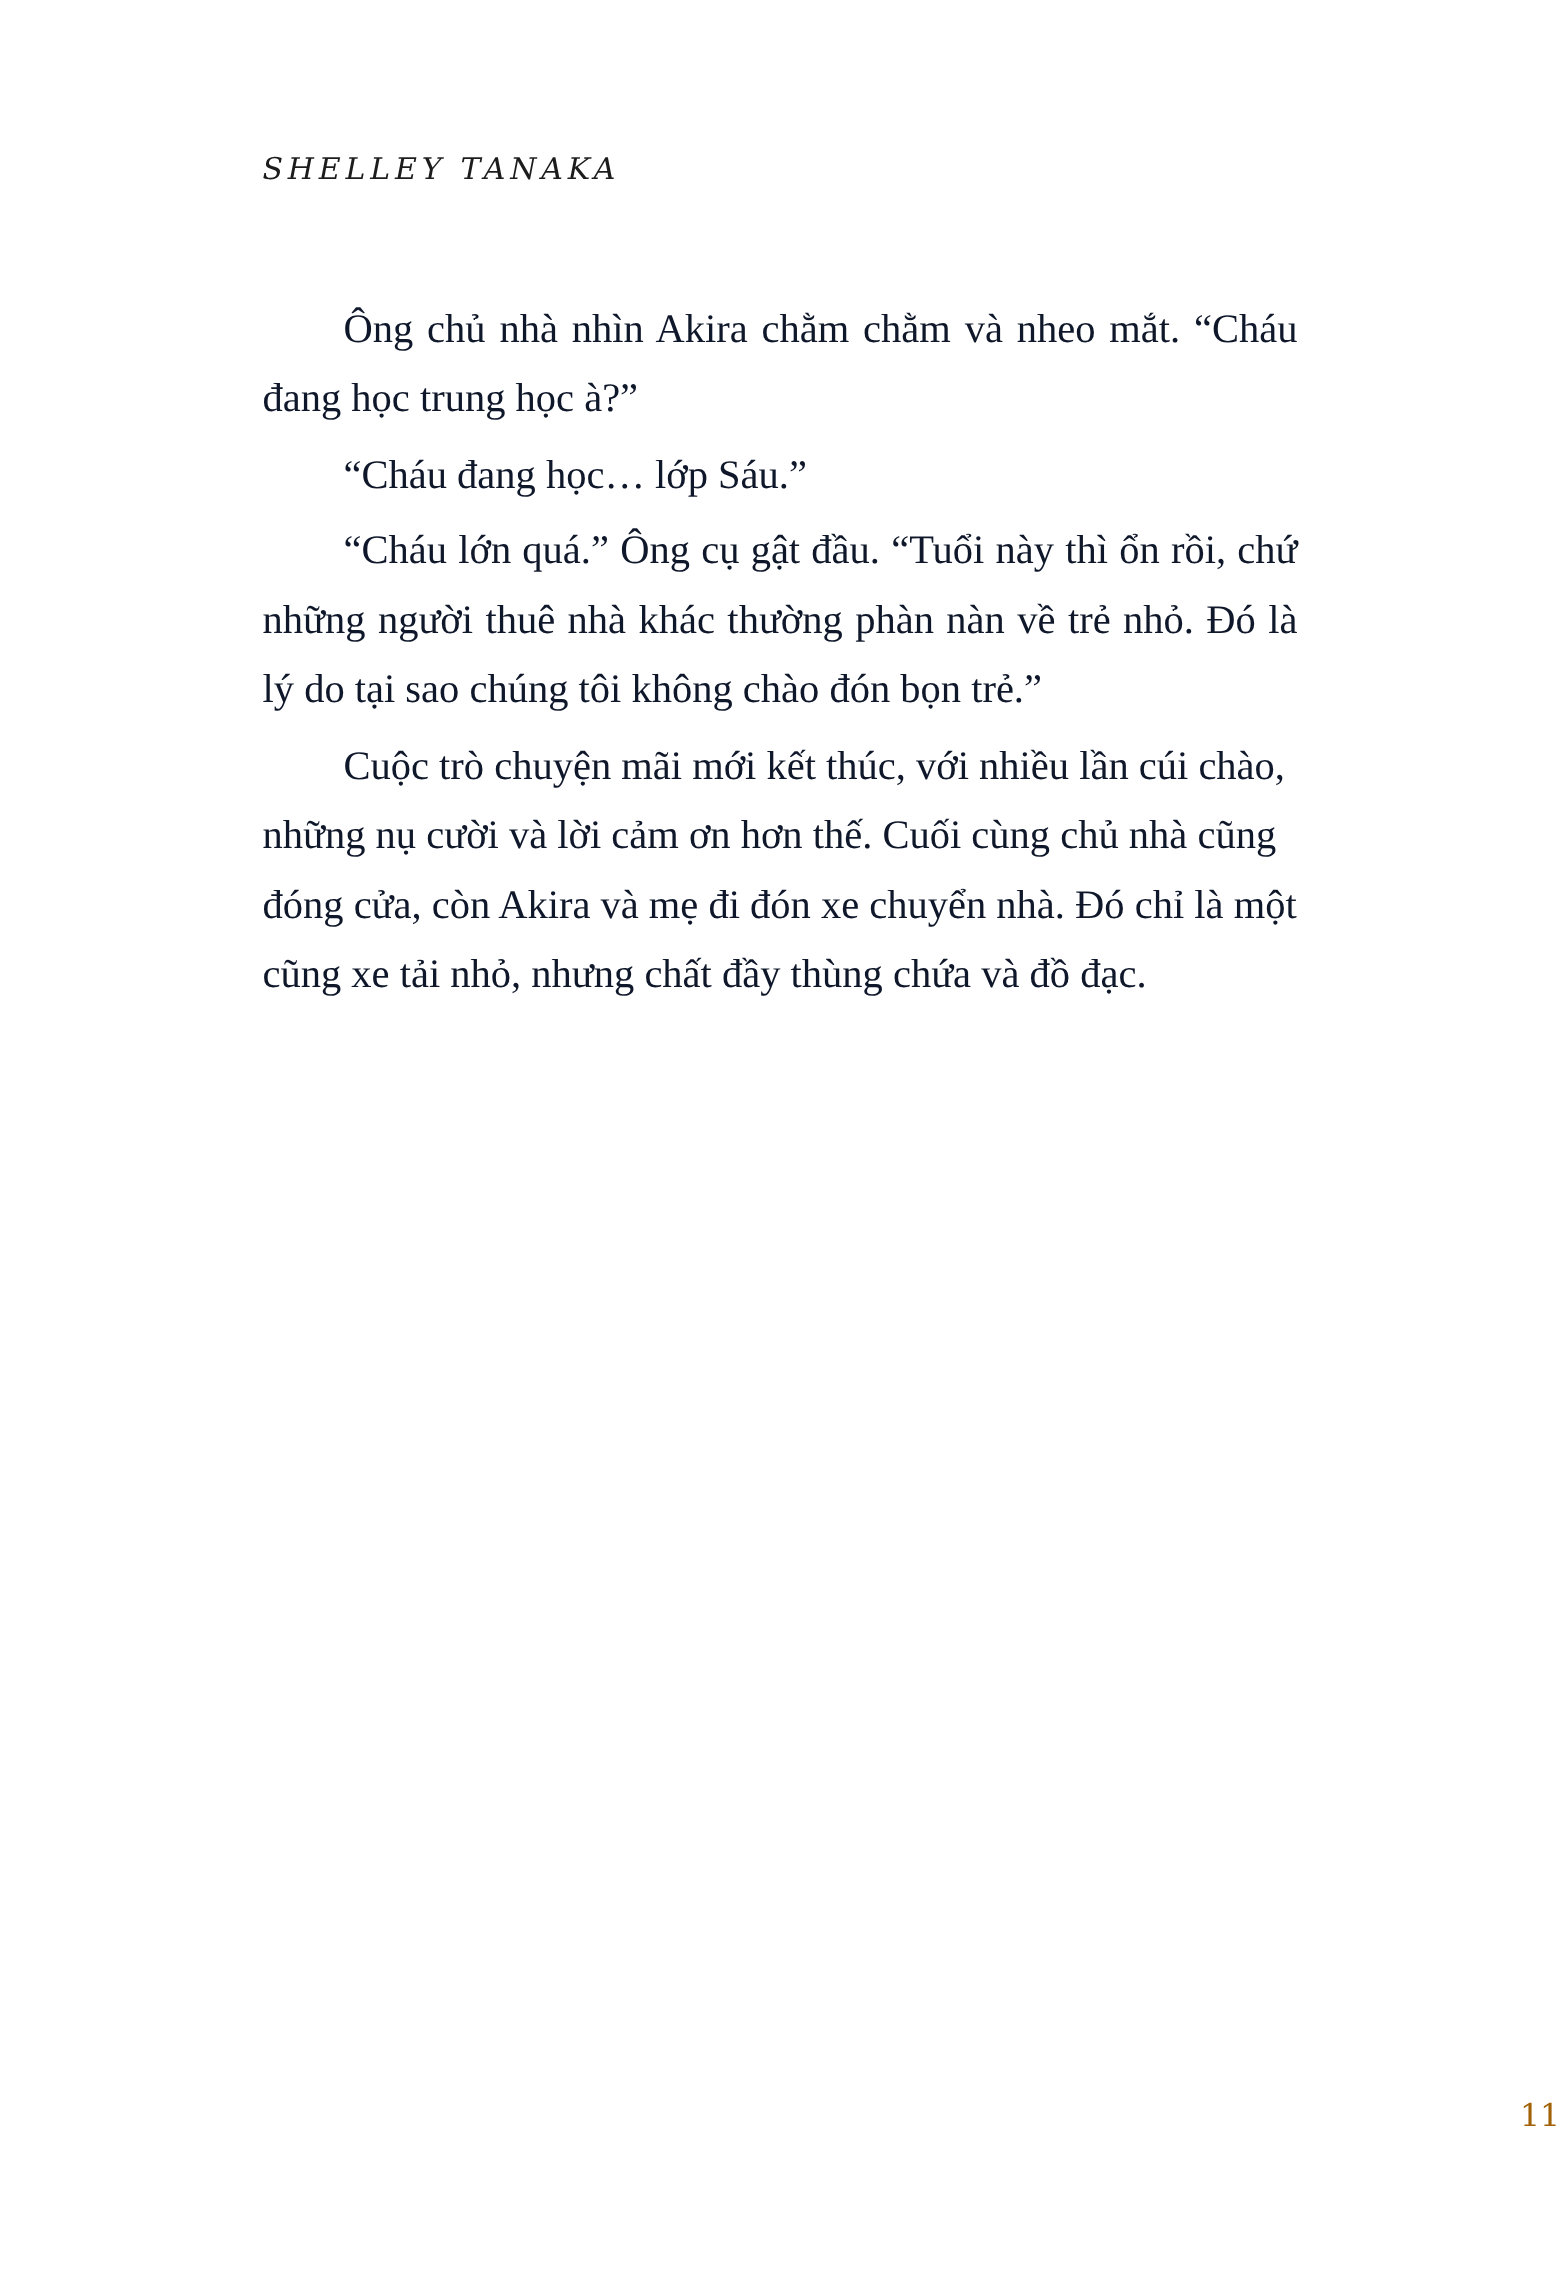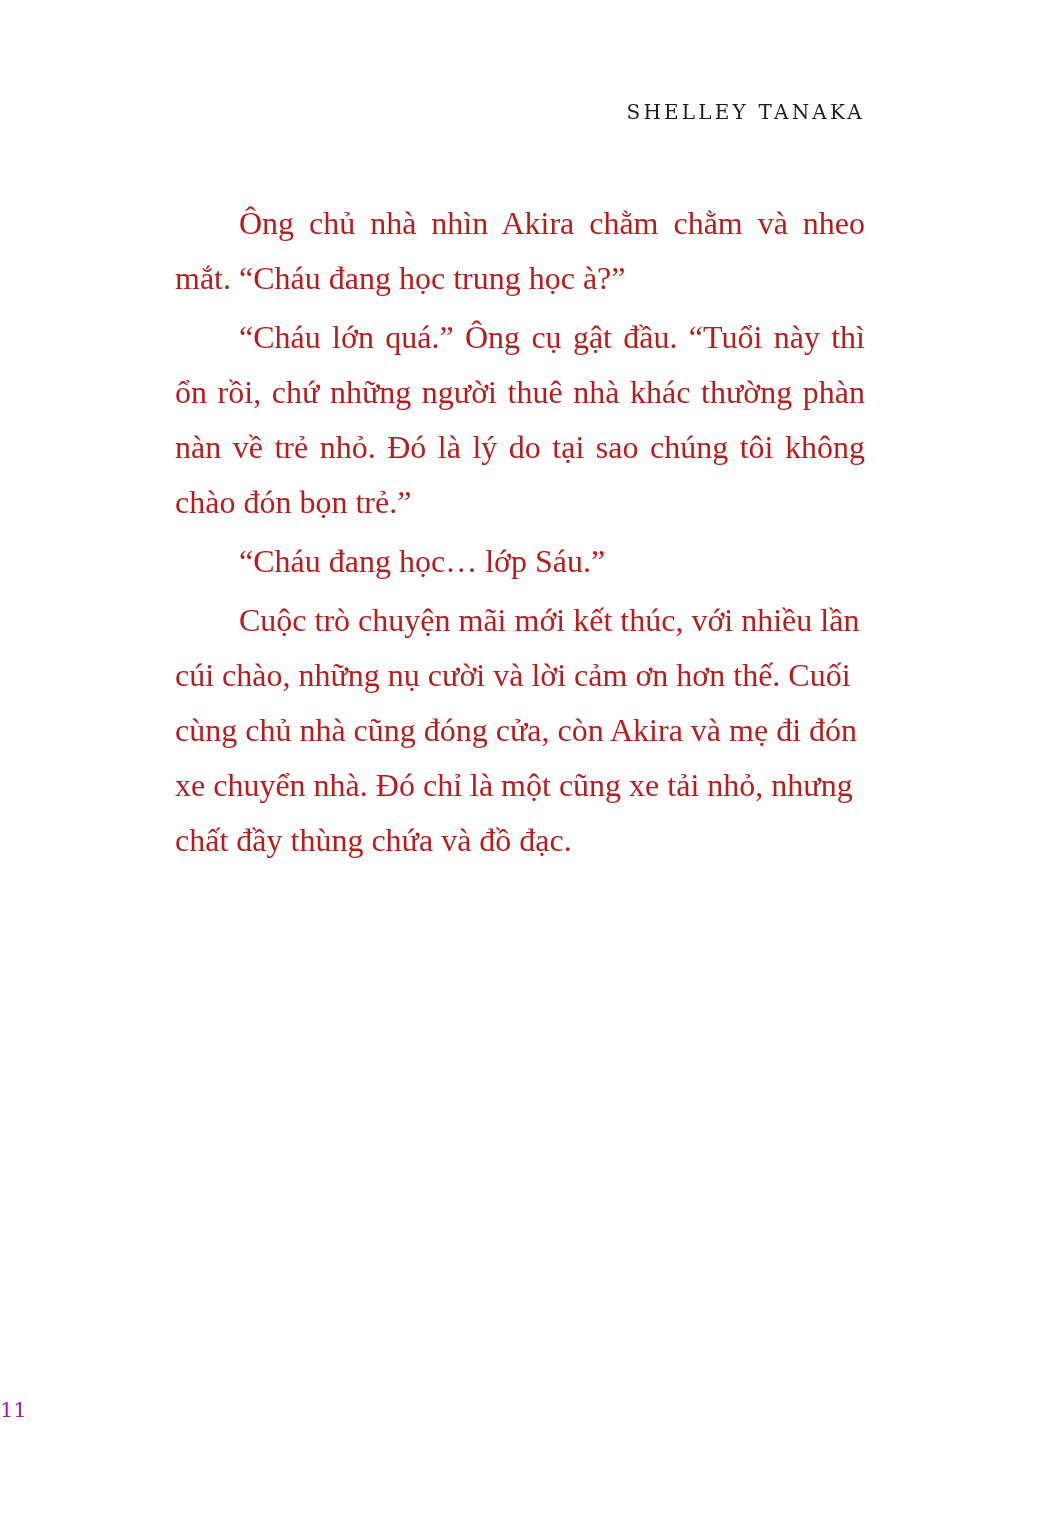--- a/index.html
+++ b/index.html
@@ -17,64 +17,65 @@
   }
   .page {
     position: absolute;
     inset: 0;
     display: flex;
     flex-direction: column;
     padding: 100px 175px 0 175px;
     box-sizing: border-box;
   }
   .running-head {
-    text-align: right;
+    text-align: left;
     font-family: "DejaVu Serif", serif;
     font-size: 20px;
     letter-spacing: 3.2px;
     color: #1c1c1c;
     margin: 0 0 72px 0;
     font-weight: 400;
+    font-style: italic;
   }
   .body-text {
-    font-size: 32px;
+    font-size: 27px;
     line-height: 1.72;
     text-align: justify;
     text-justify: inter-word;
     hyphens: none;
-    color: #b91c1c;
+    color: #0f172a;
   }
   .body-text p {
     margin: 0 0 4px 0;
     text-indent: 2.0em;
   }
   .body-text p.last {
     margin-bottom: 0;
     text-align: left;
   }
   .folio {
     position: absolute;
     left: 0;
     right: 0;
     bottom: 106px;
-    text-align: left;
+    text-align: right;
     font-family: "DejaVu Serif", serif;
     font-size: 21px;
-    color: #a21caf;
+    color: #a16207;
   }
 </style>
 </head>
 <body>
 
 <div class="page">
 
   <div class="running-head">SHELLEY TANAKA</div>
 
   <div class="body-text">
     <p>Ông chủ nhà nhìn Akira chằm chằm và nheo mắt. “Cháu đang học trung học à?”</p>
+    <p>“Cháu đang học… lớp Sáu.”</p>
     <p>“Cháu lớn quá.” Ông cụ gật đầu. “Tuổi này thì ổn rồi, chứ những người thuê nhà khác thường phàn nàn về trẻ nhỏ. Đó là lý do tại sao chúng tôi không chào đón bọn trẻ.”</p>
-    <p>“Cháu đang học… lớp Sáu.”</p>
     <p class="last">Cuộc trò chuyện mãi mới kết thúc, với nhiều lần cúi chào, những nụ cười và lời cảm ơn hơn thế. Cuối cùng chủ nhà cũng đóng cửa, còn Akira và mẹ đi đón xe chuyển nhà. Đó chỉ là một cũng xe tải nhỏ, nhưng chất đầy thùng chứa và đồ đạc.</p>
   </div>
 
   <div class="folio">11</div>
 
 </div>
 
 </body></html>

